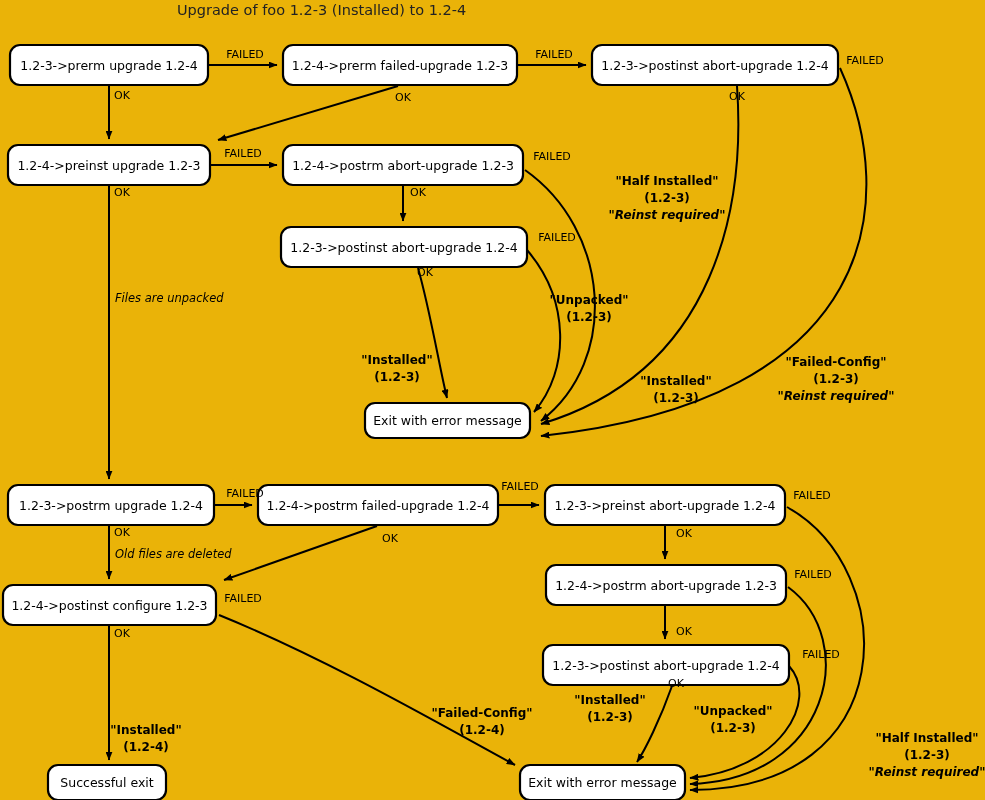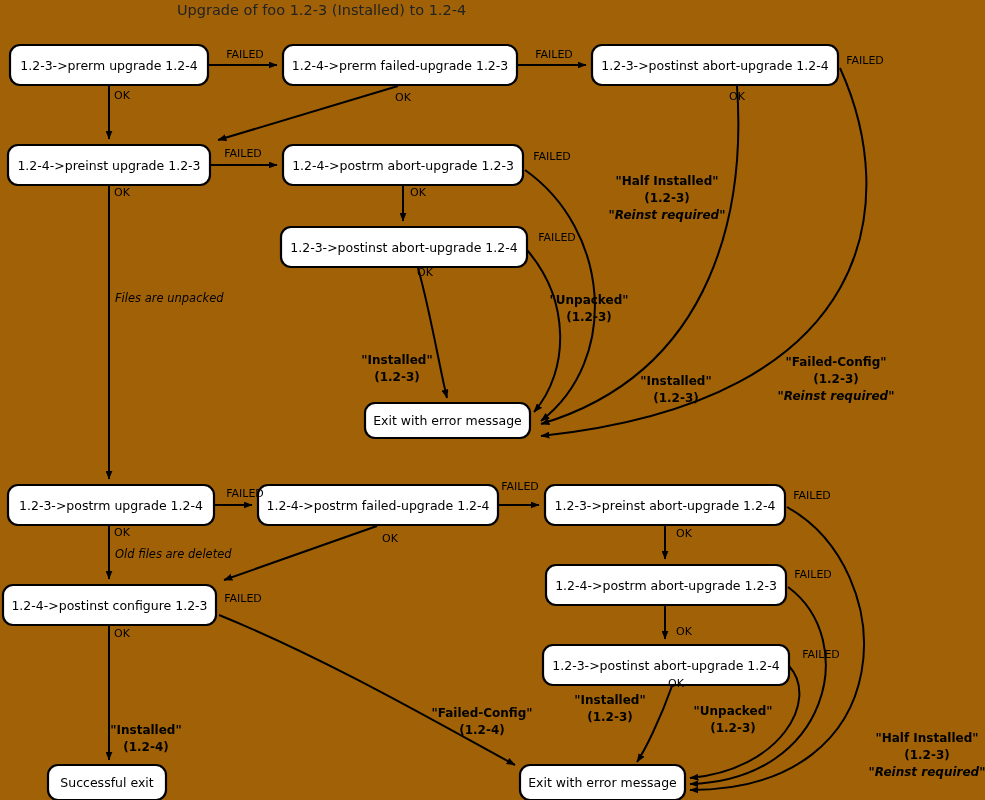--- a/index.html
+++ b/index.html
@@ -4,21 +4,21 @@
 <style>
   html, body {
     margin: 0;
     padding: 0;
     background: #ffffff;
   }
   #diagram-root {
     position: relative;
     width: 985px;
     height: 800px;
-    background: #a16207;
+    background: #eab308;
     font-family: "DejaVu Sans", sans-serif;
     overflow: hidden;
   }
   svg { display: block; }
   .node-rect {
     fill: #ffffff;
     stroke: #000000;
     stroke-width: 2.2;
   }
   .node-label {

